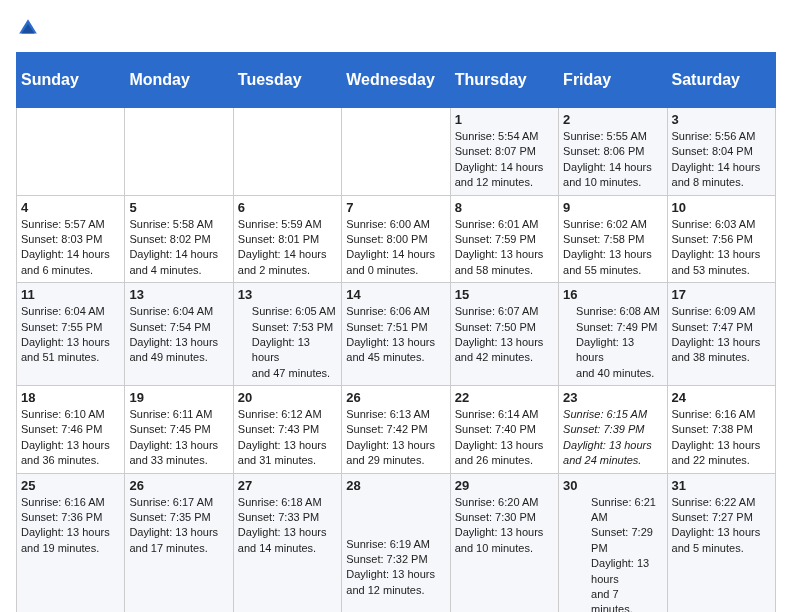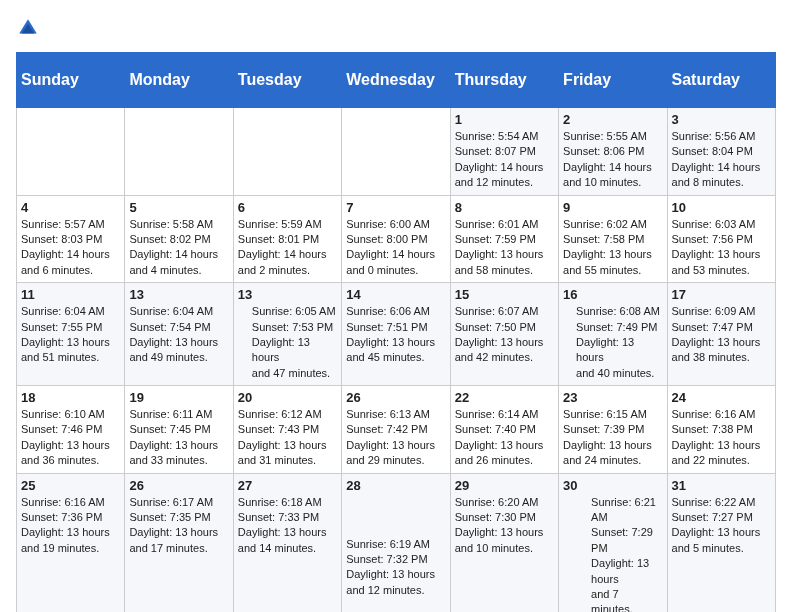--- a/index.html
+++ b/index.html
@@ -284,21 +284,21 @@
         </td>
         <td>
           <span class="day-number">22</span>
           <div class="day-info" style="white-space: pre-line;">Sunrise: 6:14 AM
 Sunset: 7:40 PM
 Daylight: 13 hours
 and 26 minutes.</div>
         </td>
         <td>
           <span class="day-number">23</span>
-          <div class="day-info" style="white-space: pre-line;">Sunrise: 6:15 AM
+          <div class="day-info" style="white-space: pre-line; font-style: italic;">Sunrise: 6:15 AM
 Sunset: 7:39 PM
 Daylight: 13 hours
 and 24 minutes.</div>
         </td>
         <td>
           <span class="day-number">24</span>
           <div class="day-info" style="white-space: pre-line;">Sunrise: 6:16 AM
 Sunset: 7:38 PM
 Daylight: 13 hours
 and 22 minutes.</div>

